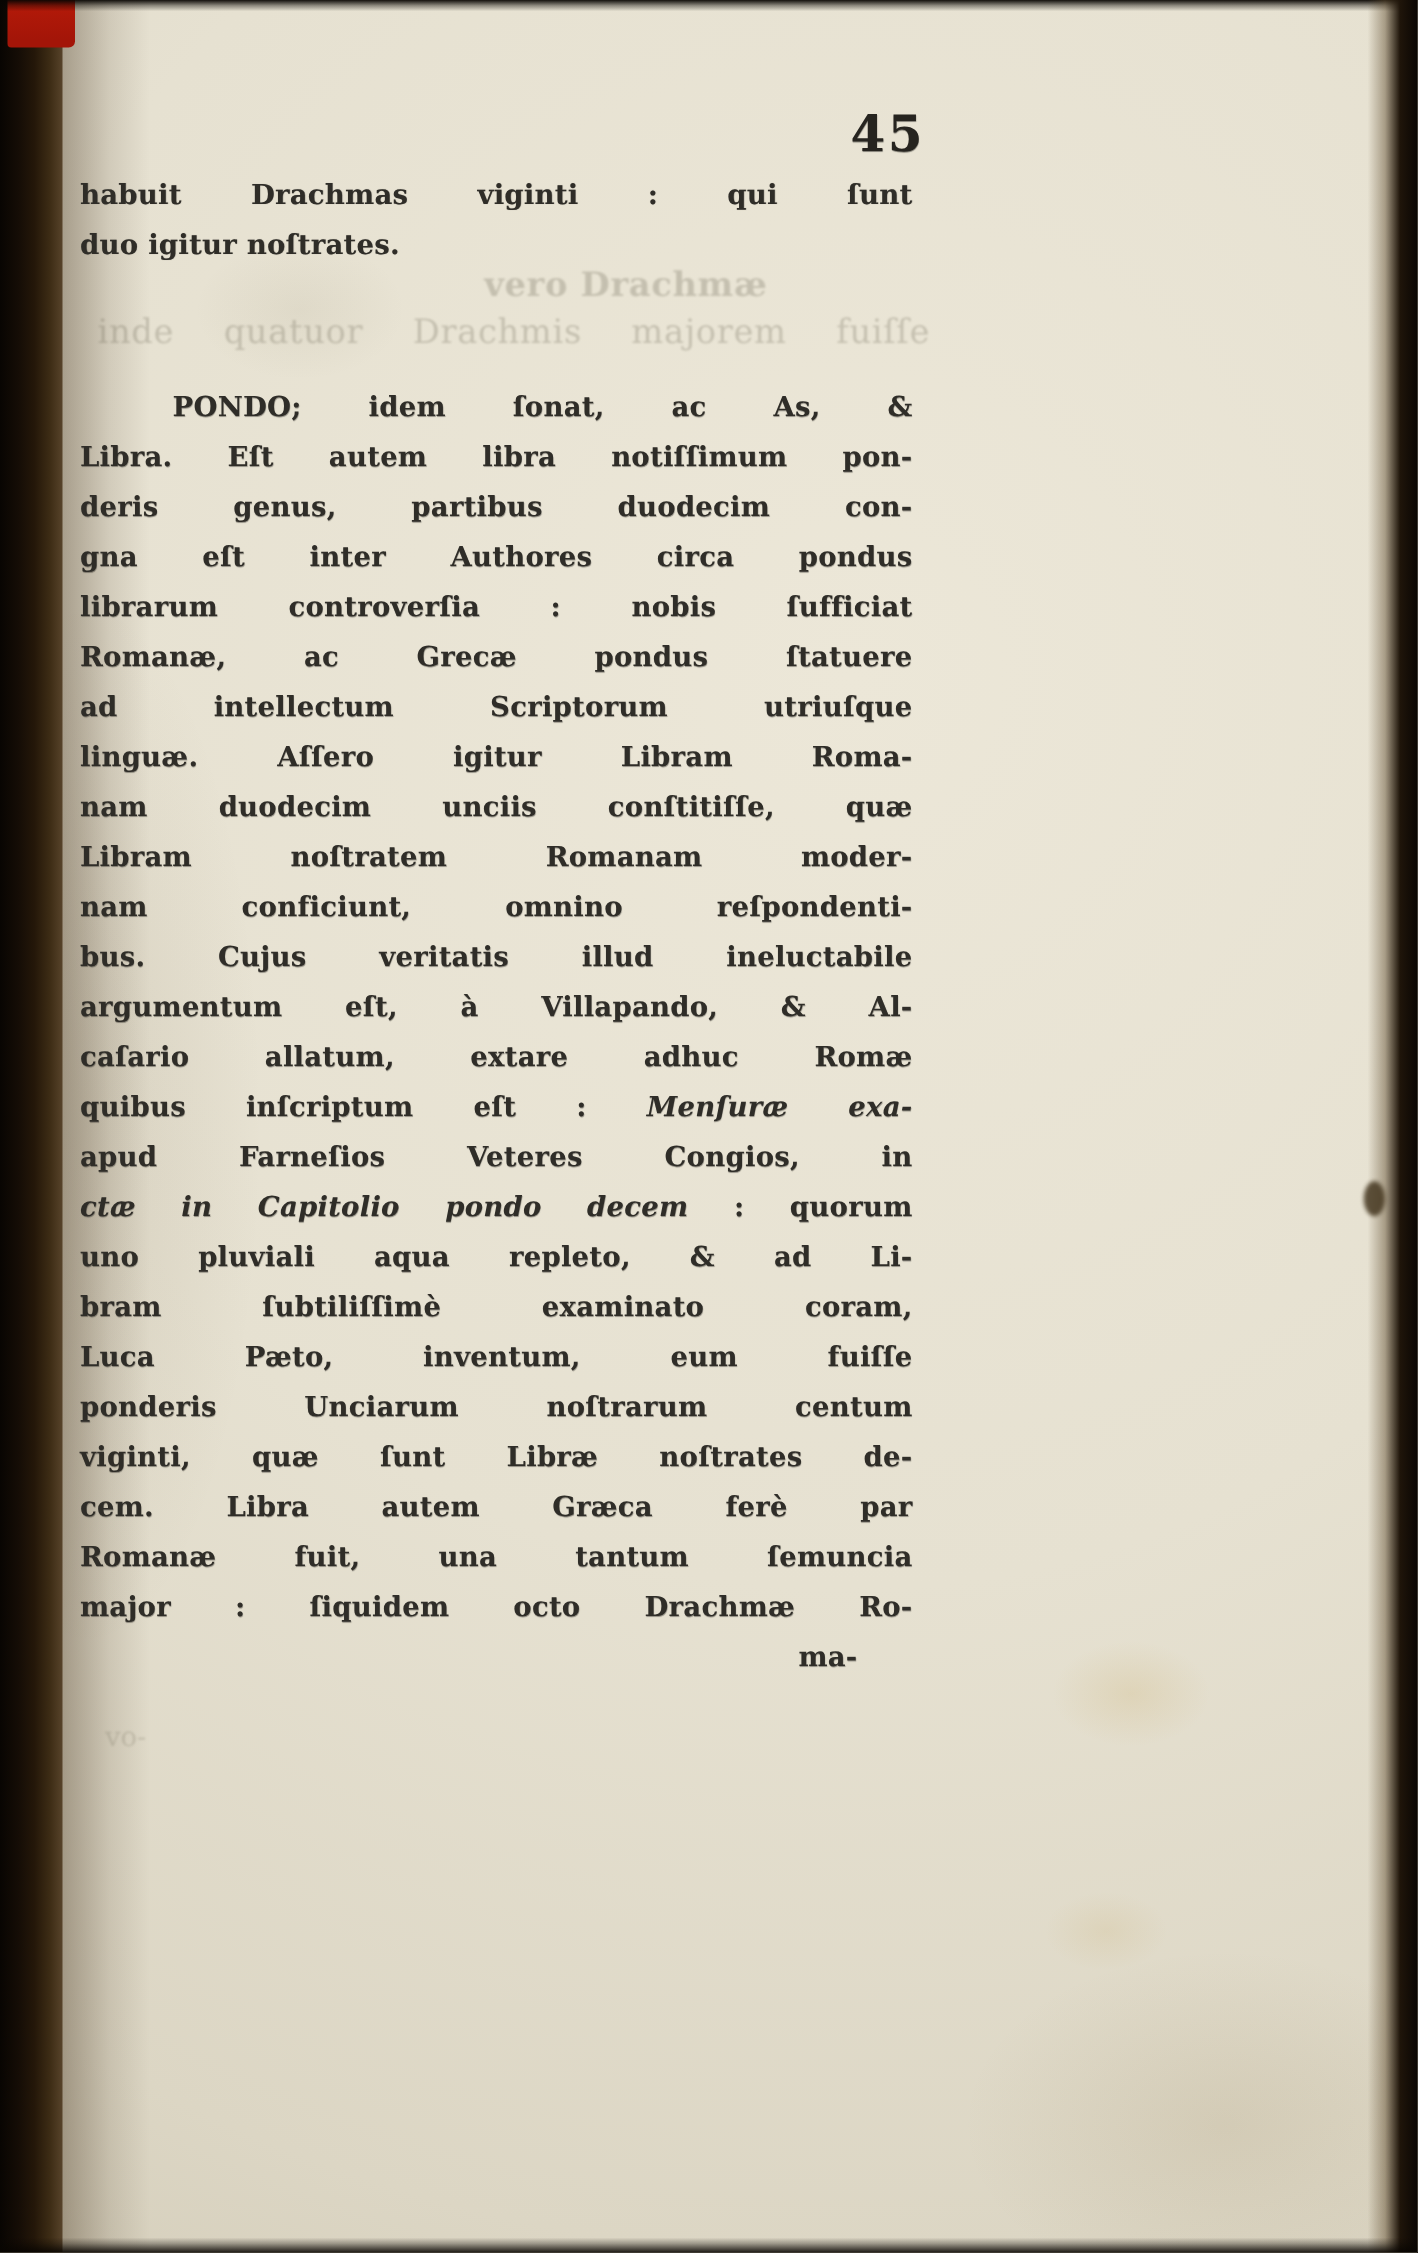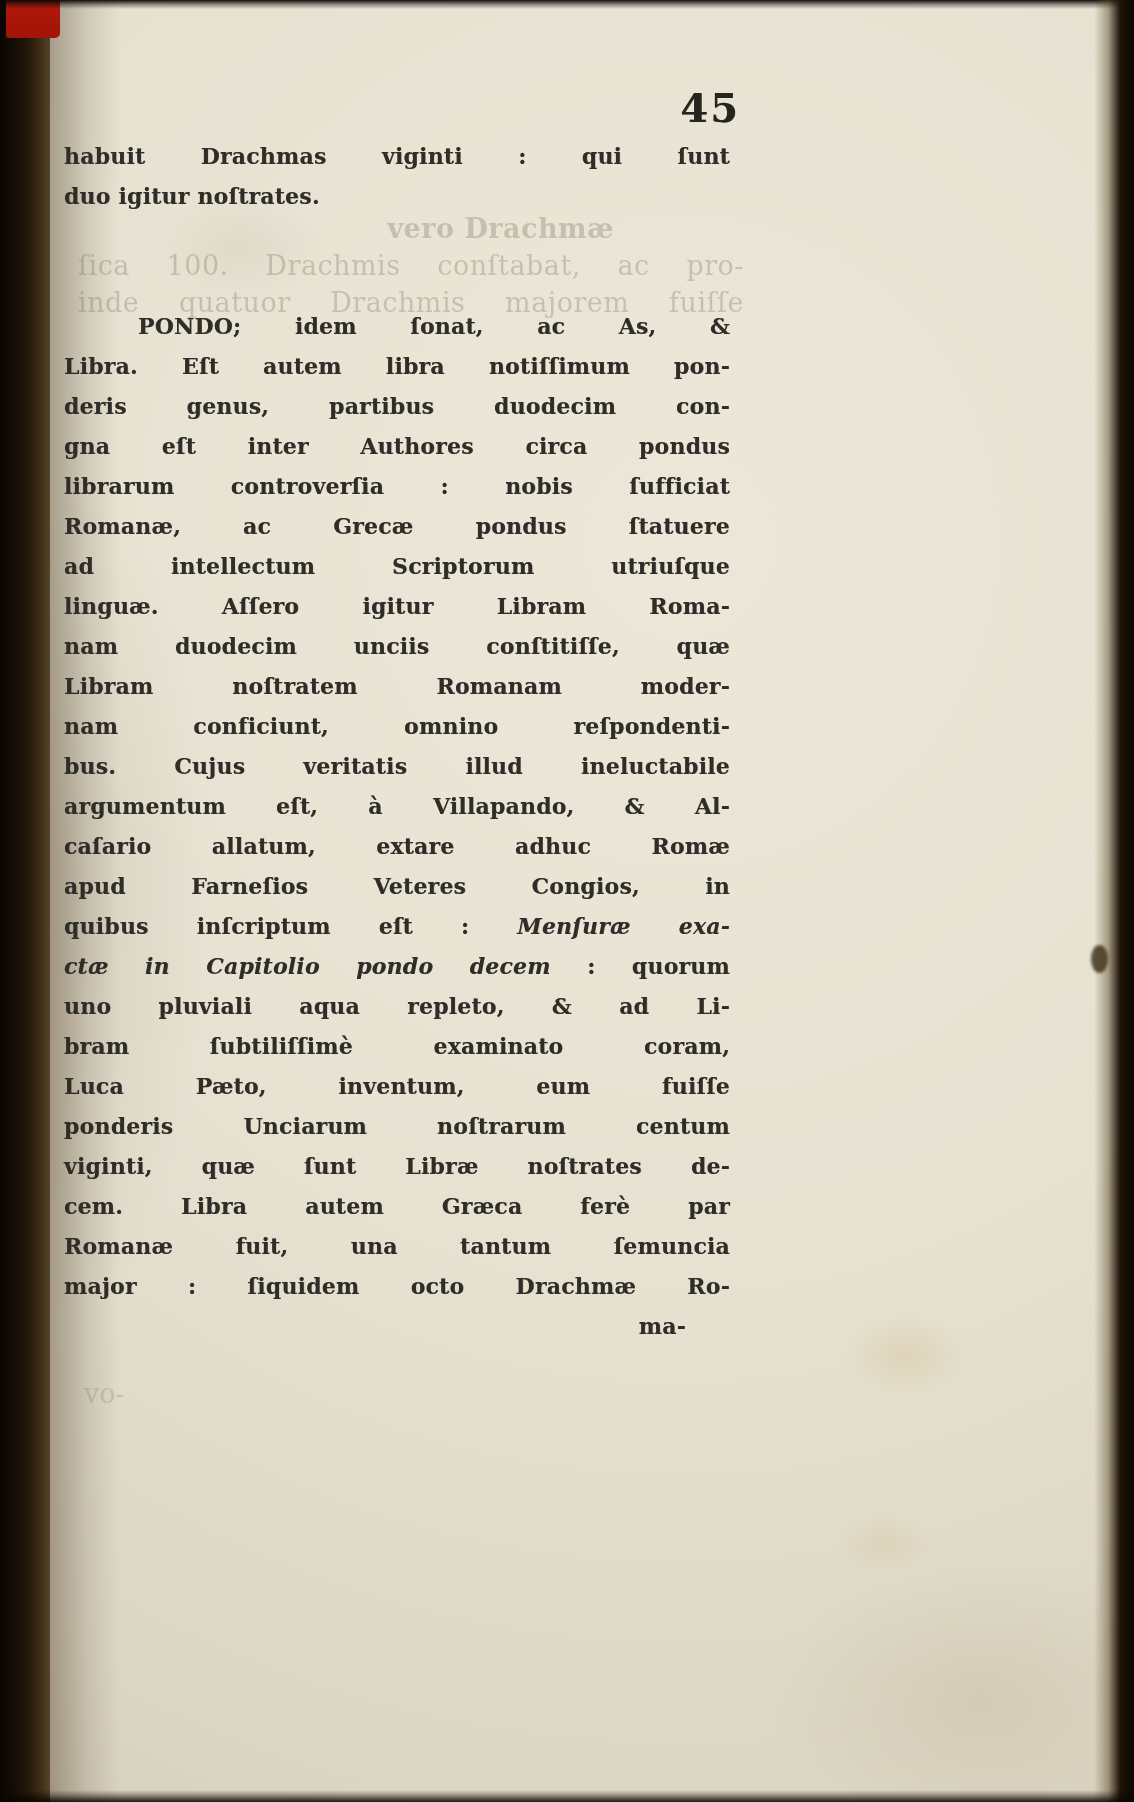--- a/index.html
+++ b/index.html
@@ -71,40 +71,39 @@
   .it{font-style:italic;}
   .catchword-line{text-align:right;text-align-last:right;padding-right:44px;}
   .ghost{
     position:absolute;left:78px;top:210px;width:666px;
     color:#5f5a48;opacity:.26;font-size:27px;line-height:37px;
     filter:blur(.7px);letter-spacing:.5px;
   }
   .ghost-line{text-align:justify;text-align-last:justify;}
   .ghost-line:nth-child(1){text-align:right;text-align-last:right;padding-right:130px;font-weight:bold;}
   .ghost-bottom{
-    position:absolute;left:84px;top:1378px;font-size:27px;
+    position:absolute;left:84px;top:1378px;font-size:22px;
     color:#5f5a48;opacity:.2;filter:blur(.7px);
   }
 </style>
 </head>
 <body>
 
 <div class="scan">
   <div class="stains"></div>
   <div class="gutter-shadow"></div>
   <div class="edge-left"></div>
   <div class="spine-red"></div>
   <div class="edge-top"></div>
   <div class="edge-right"></div>
   <div class="edge-bottom"></div>
   <div class="speck-right"></div>
 
   <div class="ghost">
       <div class="ghost-line">vero Drachmæ</div>
-      <div class="ghost-line">ſica 100. Drachmis conſtabat, ac pro-</div>
       <div class="ghost-line">inde quatuor Drachmis majorem fuiſſe</div>
     </div>
 
   <div class="page-number">45</div>
 
   <div class="text-column">
     <div>
         <div class="paragraph">
           <div class="line"><span>habuit Drachmas viginti : qui ſunt</span></div>
           <div class="line left"><span>duo igitur noſtrates.</span></div>
@@ -117,22 +116,22 @@
           <div class="line"><span>librarum controverſia : nobis ſufficiat</span></div>
           <div class="line"><span>Romanæ, ac Grecæ pondus ſtatuere</span></div>
           <div class="line"><span>ad intellectum Scriptorum utriuſque</span></div>
           <div class="line"><span>linguæ. Aſſero igitur Libram Roma-</span></div>
           <div class="line"><span>nam duodecim unciis conſtitiſſe, quæ</span></div>
           <div class="line"><span>Libram noſtratem Romanam moder-</span></div>
           <div class="line"><span>nam conficiunt, omnino reſpondenti-</span></div>
           <div class="line"><span>bus. Cujus veritatis illud ineluctabile</span></div>
           <div class="line"><span>argumentum eſt, à Villapando, &amp; Al-</span></div>
           <div class="line"><span>caſario allatum, extare adhuc Romæ</span></div>
+          <div class="line"><span>quibus inſcriptum eſt : </span><span class="it">Menſuræ exa-</span></div>
           <div class="line"><span>apud Farneſios Veteres Congios, in</span></div>
-          <div class="line"><span>quibus inſcriptum eſt : </span><span class="it">Menſuræ exa-</span></div>
           <div class="line"><span class="it">ctæ in Capitolio pondo decem</span><span> : quorum</span></div>
           <div class="line"><span>uno pluviali aqua repleto, &amp; ad Li-</span></div>
           <div class="line"><span>bram ſubtiliſſimè examinato coram,</span></div>
           <div class="line"><span>Luca Pæto, inventum, eum fuiſſe</span></div>
           <div class="line"><span>ponderis Unciarum noſtrarum centum</span></div>
           <div class="line"><span>viginti, quæ ſunt Libræ noſtrates de-</span></div>
           <div class="line"><span>cem. Libra autem Græca ferè par</span></div>
           <div class="line"><span>Romanæ fuit, una tantum ſemuncia</span></div>
           <div class="line"><span>major : ſiquidem octo Drachmæ Ro-</span></div>
         </div>

